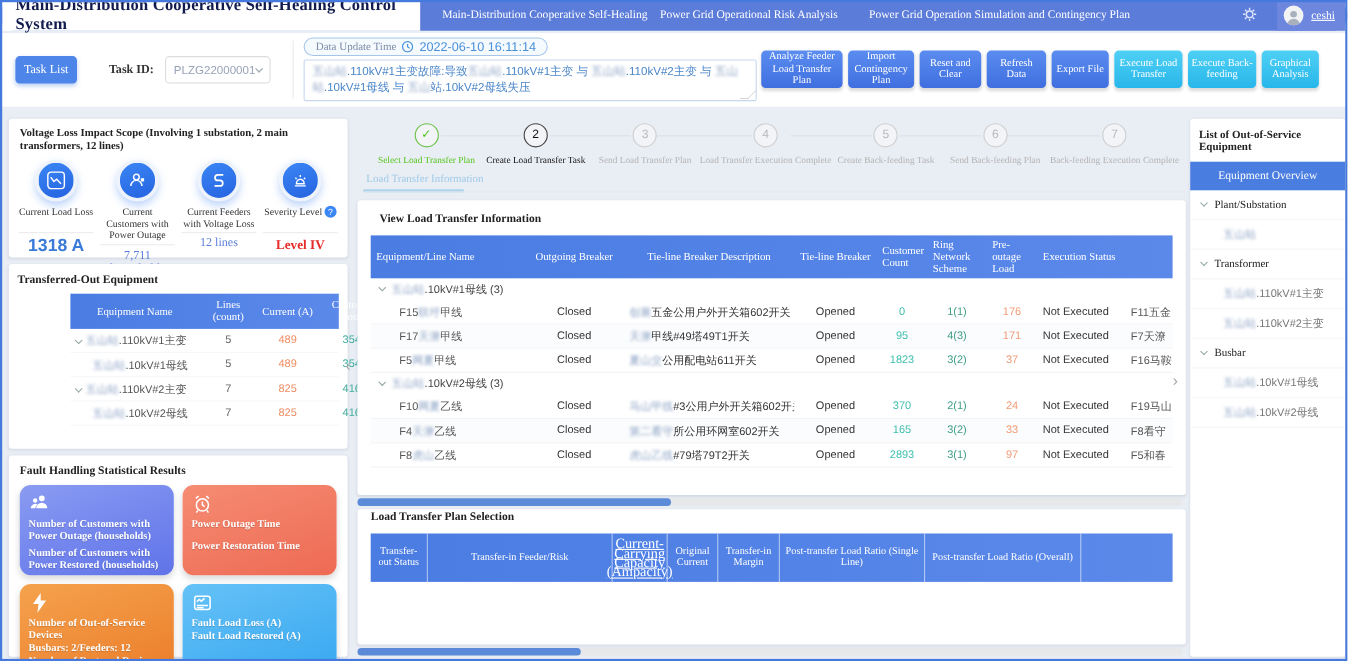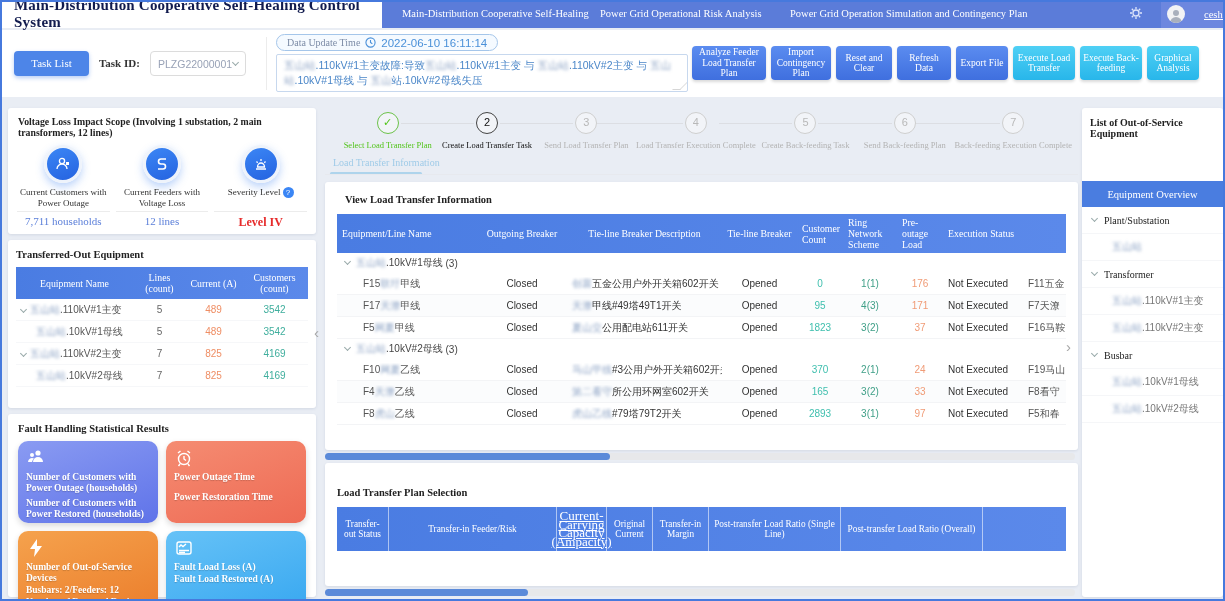--- a/index.html
+++ b/index.html
@@ -14,28 +14,28 @@
 
   
   .top-header { position:absolute; top:0; left:0; right:0; height:28px; background:#5b7cd9;border-radius:14px; }
   .title-block { position:absolute; left:2px; top:0; width:380px; height:28px; background:#fff;
     display:flex; align-items:center; padding-left:12px; }
   .app-title { font-size:15px; font-weight:bold; color:#111b4e; letter-spacing:.2px; }
   .nav-item { position:absolute; top:0; height:28px; line-height:28px; color:#fff; font-size:10.5px; cursor:pointer; }
   .nav-0 { left:402px; } .nav-1 { left:600px; } .nav-2 { left:790px; }
   .gear { position:absolute; left:1128px; top:5px; width:16px; height:16px; }
   .user-chip { position:absolute; right:2px; top:0; width:62px; height:28px; background:#6d87df;
-    display:flex; align-items:center; gap:19px; padding-left:6px; }
+    display:flex; align-items:center; gap:7px; padding-left:6px; }
   .avatar { width:18px; height:18px; border-radius:50%; background:#f2f3f5; overflow:hidden; flex:none;
     display:flex; align-items:flex-end; justify-content:center; }
   .username { color:#fff; font-size:10.5px; text-decoration:underline; }
 
   
   .toolbar { position:absolute; top:30px; left:2px; right:2px; height:67px; background:#fff; }
-  .task-list-btn { position:absolute; left:12px; top:21px; width:75px; height:25px; background:#4d85e8;
+  .task-list-btn { position:absolute; left:12px; top:21px; width:56px; height:25px; background:#4d85e8;
     border-radius:4px; color:#fff; font-size:11px; text-align:center; line-height:25px;
     box-shadow:0 2px 4px rgba(77,133,232,.4); cursor:pointer; }
   .task-id-label { position:absolute; left:97px; top:27px; font-size:11px; font-weight:bold; color:#333; }
   .task-select { position:absolute; left:148px; top:21px; width:96px; height:25px; border:1px solid #dcdcdc;
     border-radius:4px; display:flex; align-items:center; justify-content:space-between; padding:0 7px;
     font-size:10.5px; color:#98a2b6; cursor:pointer; background:#fff; }
   .chev { display:inline-block; width:5px; height:5px; border-right:1.3px solid #9aa; border-bottom:1.3px solid #9aa; }
   .chev.down { transform:rotate(45deg); margin-top:-3px; }
   .tb-divider { position:absolute; left:264px; top:7px; height:53px; border-left:1px solid #ececec; }
   .update-pill { position:absolute; left:274px; top:4px; height:17px; border:1px solid #a5c6ea; border-radius:9px;
@@ -67,21 +67,21 @@
     box-shadow:0 4px 8px rgba(59,130,242,.35); display:flex; align-items:center; justify-content:center; }
   .stat-label { font-size:9px; line-height:10.5px; color:#333; margin:4px 3px 0 3px; padding-bottom:3px;
     border-bottom:1px solid #ececec; min-height:25px; }
   .stat-value { margin-top:3px; font-size:11px; color:#5b7fd9; }
   .stat-value.big { font-size:16px; font-weight:bold; color:#3a7ad8; }
   .stat-value.red { font-size:12px; font-weight:bold; color:#e62b2b; }
   .qbadge { display:inline-block; width:11px; height:11px; border-radius:50%; background:#3b86f5; color:#fff;
     font-size:8px; line-height:11px; text-align:center; margin-left:2px; font-family:"Liberation Sans",sans-serif; cursor:pointer; }
 
   .trans-card { left:8px; top:240px; width:308px; height:168px; padding:9px 8px 0 8px; }
-  .t-grid { display:grid; grid-template-columns:117px 53px 55px 67px; }
+  .t-grid { display:grid; grid-template-columns:117px 53px 55px 67px;margin-left:48px; }
   .t-head { background:linear-gradient(90deg,#4a7ce2,#5b89ea); color:#fff; font-size:9.8px; line-height:11px;
     align-items:center; min-height:32px; margin-top:7px; }
   .t-head > div { padding:3px 4px; }
   .t-row { font-size:10px; height:22px; align-items:center; border-bottom:1px solid #f6f7f9; cursor:pointer; }
   .t-row > div { padding:0 3px; text-align:center; }
   .t-name { text-align:left !important; color:#555; white-space:nowrap; overflow:hidden; }
   .t-name .chev { margin:0 4px 1px 2px; }
   .t-name.child { padding-left:20px !important; }
   .c-lines { color:#666; }
   .c-current { color:#ef8e64; }
@@ -146,32 +146,32 @@
     font-family:"Liberation Sans",sans-serif; }
   .collapse-left { position:absolute; left:314px; top:324px; color:#a7a7a7; font-size:15px; cursor:pointer;
     font-family:"Liberation Sans",sans-serif; }
 
   .hbar { position:absolute; left:325px; width:750px; height:7px; background:#e7e8ea; border-radius:4px; }
   .hbar .thumb { height:7px; background:#5b8ad9; border-radius:4px; cursor:pointer; }
   .hbar.mid { top:453px; } .hbar.mid .thumb { width:38%; }
   .hbar.bottom { top:589px; } .hbar.bottom .thumb { width:27%; }
 
   
-  .plan-card { left:325px; top:463px; width:753px; height:123px; padding:24px 12px 0 12px; overflow:hidden; }
+  .plan-card { left:325px; top:463px; width:753px; height:123px; padding:2px 12px 0 12px; overflow:hidden; }
   .pt-grid { display:grid; grid-template-columns:52px 168px 50px 46px 56px 132px 142px 1fr; margin-top:9px;
     background:linear-gradient(90deg,#4a7ce2,#5b89ea); color:#fff; min-height:44px; align-items:center; }
   .pt-grid > div { padding:3px 5px; font-size:9.3px; line-height:10.5px; text-align:center;
     border-right:1px solid rgba(255,255,255,.55); align-self:stretch; display:flex; align-items:center; justify-content:center; }
   .pt-grid > div.tiny { font-size:13px; line-height:8.5px;text-decoration:underline; }
 
   
   .right-card { left:1082px; top:108px; width:141px; height:489px; }
   .right-card .panel-title { padding:9px 6px 8px 8px; font-size:10px; }
   .eq-header { height:26px; background:#4a7de0; color:#fff; font-size:10.5px; display:flex; align-items:center;
-    justify-content:center; cursor:pointer;margin-top:34px; }
+    justify-content:center; cursor:pointer; }
   .tree-row { height:27px; display:flex; align-items:center; font-size:10px; border-bottom:1px solid #f5f6f8; cursor:pointer; }
   .tree-row.parent { padding-left:10px; color:#222; }
   .tree-row.parent .chev { margin-right:7px; }
   .tree-row.child { padding-left:30px; color:#777; font-family:"Liberation Sans",sans-serif; white-space:nowrap; overflow:hidden; }
 
   svg { display:block; }
 </style>
 </head>
 <body>
 
@@ -232,20 +232,32 @@
   </div>
 </div>
 
 <div class="card scope-card">
   <div class="panel-title">Voltage Loss Impact Scope (Involving 1 substation, 2 main transformers, 12 lines)</div>
   <div class="stat-row">
     <div class="stat">
       <div class="stat-circle">
         <svg width="18" height="18" viewBox="0 0 18 18">
             <g fill="none" stroke="#fff" stroke-width="1.3">
+          <rect x="1.5" y="1.5" width="15" height="15" rx="3"></rect>
+              <path d="M4 6l3 4 2.5-2 4 4"></path>
+            </g>
+          </svg>
+      </div>
+      <div class="stat-label">Current Load Loss</div>
+      <div class="stat-value big sans">1318 A</div>
+    </div>
+    <div class="stat">
+      <div class="stat-circle">
+        <svg width="18" height="18" viewBox="0 0 18 18">
+            <g fill="none" stroke="#fff" stroke-width="1.3">
           <circle cx="8" cy="6" r="2.6"></circle>
               <path d="M3 14a5 5 0 0 1 10 0"></path>
             </g>
             <rect x="12" y="7" width="3" height="3" fill="#fff"></rect>
           </svg>
       </div>
       <div class="stat-label">Current Customers with Power Outage</div>
       <div class="stat-value">7,711 households</div>
     </div>
     <div class="stat">

